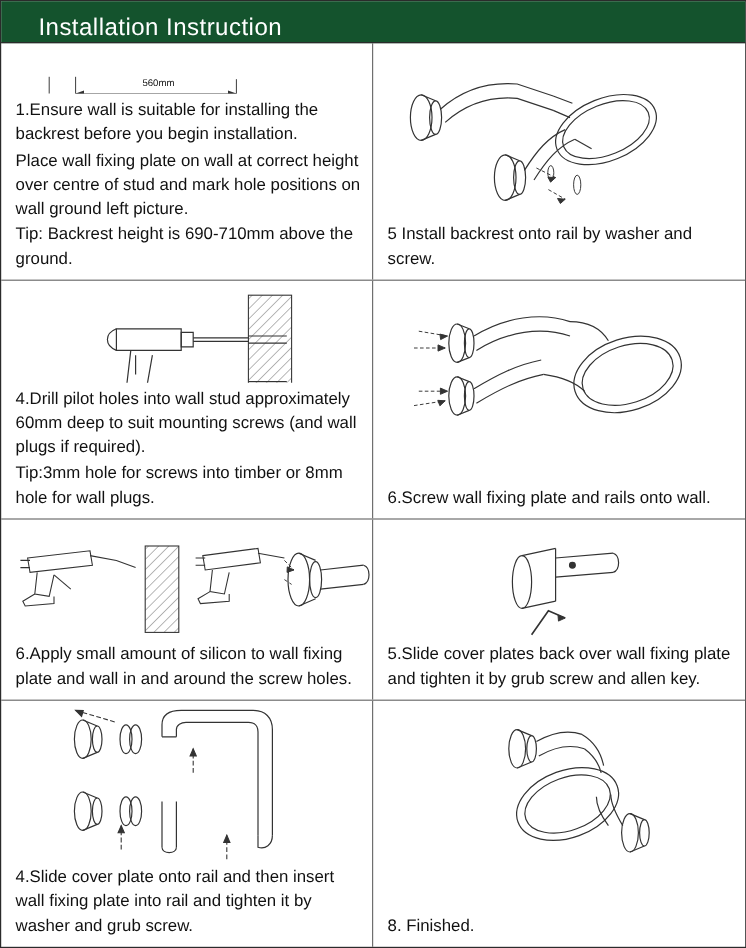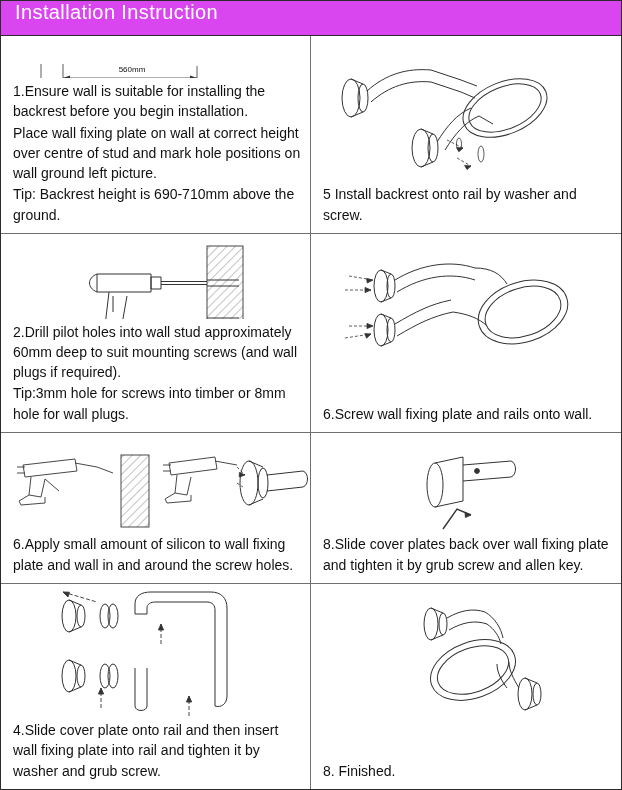--- a/index.html
+++ b/index.html
@@ -18,24 +18,25 @@
     position: relative;
     width: 622px;
     height: 790px;
     box-sizing: border-box;
     border: 1px solid #2b2b2b;
   }
   
   .title-bar {
     position: relative;
     height: 34px;
-    background: #d946ef;
+    background: #14532d;
     border-bottom: 1px solid #2b2b2b;
     display: flex;
-    align-items: flex-start;
+    align-items: flex-end;
+    padding-left: 17px;
   }
   .title-bar .title-text {
     color: #ffffff;
     font-size: 20px;
     letter-spacing: 0.4px;
     padding-left: 14px;
     font-weight: 400;
   }
   
   .grid {
@@ -229,21 +230,21 @@
               <path d="M198 124 L224 128 L224 134 L198 130 Z"></path>
               <path d="M198 124 L194 126 L194 129 L198 130"></path>
               <line x1="204" y1="125.5" x2="204" y2="131"></line>
               <line x1="210" y1="126.5" x2="210" y2="132"></line>
               <line x1="216" y1="127.3" x2="216" y2="133"></line>
             </g>
             <text x="100" y="132" font-size="12" fill="#111" letter-spacing="1.6" font-family="'Liberation Serif', serif">wall plugs</text>
           </svg>
         </div>
         <div class="caption">
-          <p>2.Drill pilot holes into wall stud approximately 60mm deep to suit mounting screws (and wall plugs if required).</p>
+          <p>4.Drill pilot holes into wall stud approximately 60mm deep to suit mounting screws (and wall plugs if required).</p>
           <p>Tip:3mm hole for screws into timber or 8mm hole for wall plugs.</p>
         </div>
       </div>
 
       <div class="cell">
         <div class="art">
           <svg width="310" height="150" viewBox="0 0 310 150">
             <g stroke="#333" fill="none" stroke-width="1">
 
               <ellipse cx="70" cy="52" rx="7" ry="16"></ellipse>
@@ -353,21 +354,21 @@
 
             <g stroke="#333" fill="none" stroke-width="1.4">
               <path d="M132 96 L146 76 L160 82"></path>
             </g>
             <g stroke="#333" fill="#333" stroke-width="0.8">
               <path d="M160 82 l-6 -2.4 l0.4 5 z"></path>
             </g>
           </svg>
         </div>
         <div class="caption">
-          <p>8.Slide cover plates back over wall fixing plate and tighten it by grub screw and allen key.</p>
+          <p>5.Slide cover plates back over wall fixing plate and tighten it by grub screw and allen key.</p>
         </div>
       </div>
     </div>
 
     <div class="row row-4">
 
       <div class="cell left">
         <div class="art">
           <svg width="310" height="155" viewBox="0 0 310 155">
             <g stroke="#333" fill="none" stroke-width="1">

